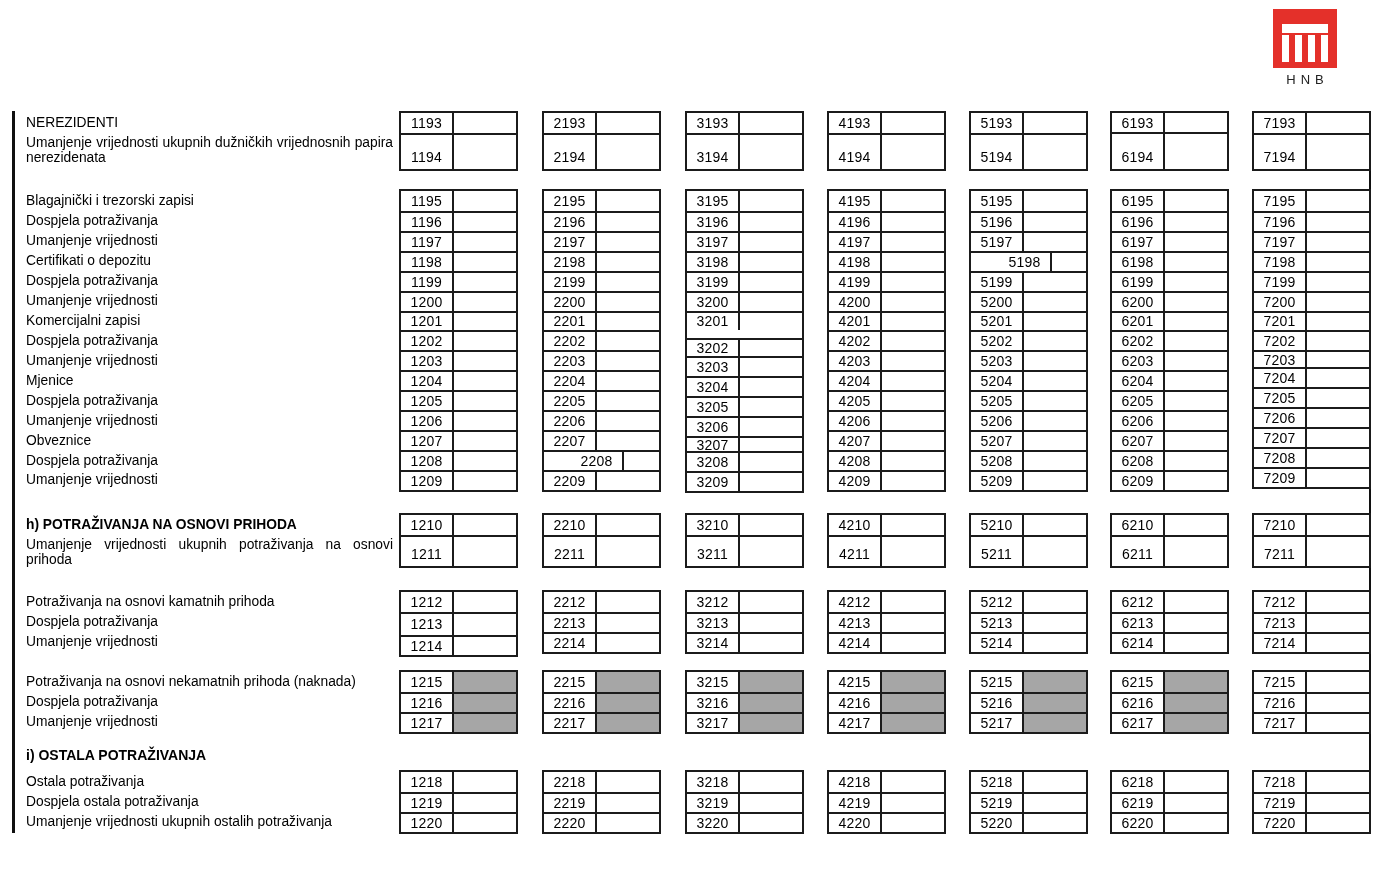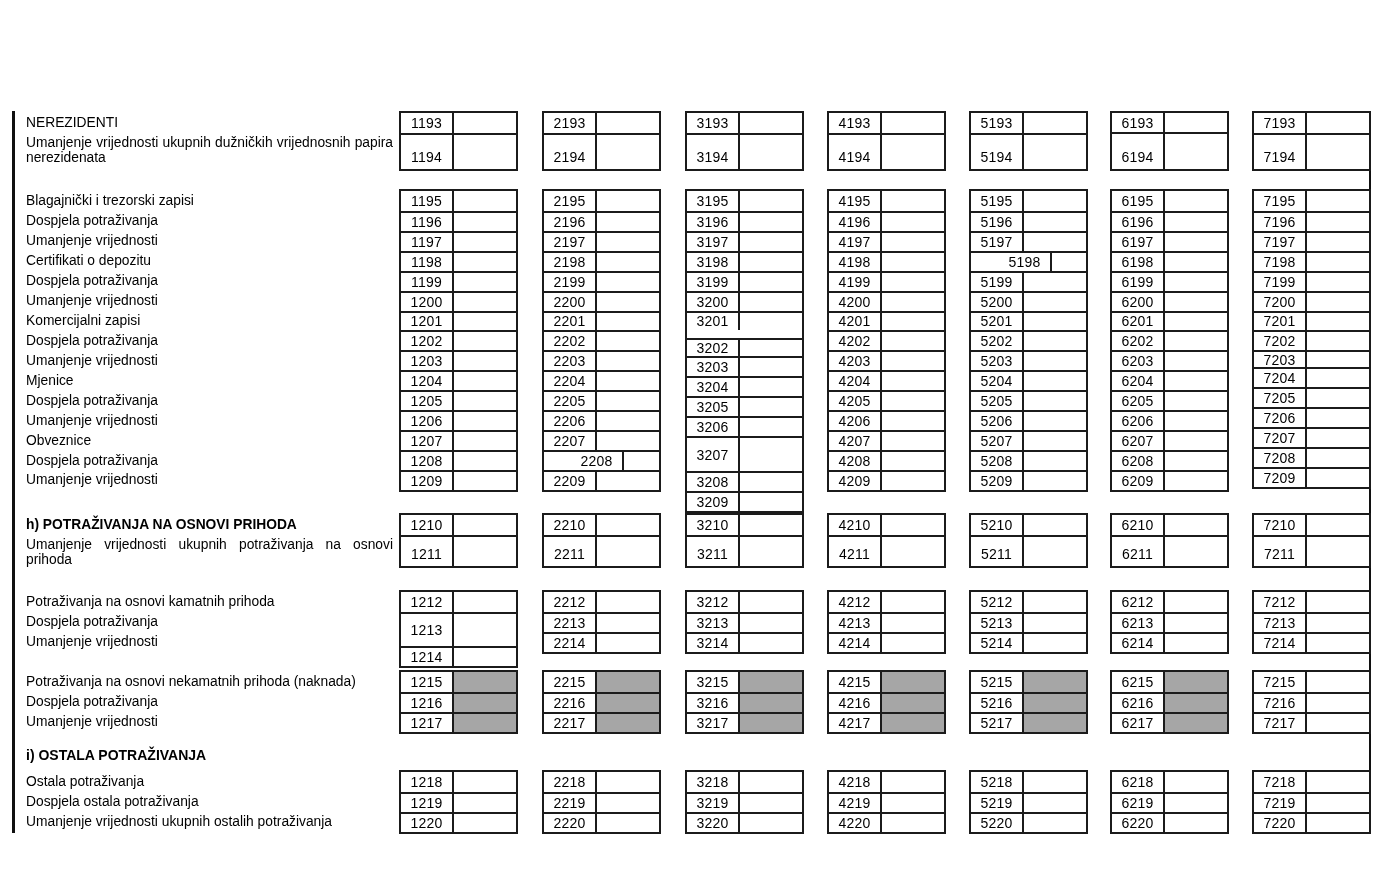--- a/index.html
+++ b/index.html
@@ -38,20 +38,32 @@
              font-size:14px;letter-spacing:0.2px;}
   .box-row.tall .code-cell{align-items:flex-end;padding-bottom:4px;}
   .value-cell{flex:1;background:#fff;}
   .value-cell.gray{background:var(--gray);}
 </style>
 </head>
 <body>
 
 <div class="page">
 
+  <div class="logo">
+    <div class="logo-square">
+      <div class="logo-roof"></div>
+      <div class="logo-cols">
+        <div class="logo-col"></div>
+        <div class="logo-col"></div>
+        <div class="logo-col"></div>
+        <div class="logo-col"></div>
+      </div>
+    </div>
+    <div class="logo-text">HNB</div>
+  </div>
 
   <div class="left-rule"></div>
   <div class="col7-rule"></div>
 
   <div class="section-heading" style="top:747px;">i) OSTALA POTRAŽIVANJA</div>
 
   <div id="labels">
       <div class="row-label" style="top: 113px; height: 19.5px;">NEREZIDENTI</div>
       <div class="row-label tall" style="top: 134.5px;">Umanjenje vrijednosti ukupnih dužničkih vrijednosnih papira nerezidenata</div>
       <div class="row-label" style="top: 191px; height: 19.93px;">Blagajnički i trezorski zapisi</div>
@@ -318,21 +330,21 @@
           <div class="value-cell"></div>
         </div>
         <div class="box-row" style="height: 19.93px;">
           <div class="code-cell">3205</div>
           <div class="value-cell"></div>
         </div>
         <div class="box-row" style="height: 19.93px;">
           <div class="code-cell">3206</div>
           <div class="value-cell"></div>
         </div>
-        <div class="box-row" style="height: 35px; justify-content: space-between;">
+        <div class="box-row" style="height: 15px; justify-content: space-between;">
           <div class="code-cell">3207</div>
           <div class="value-cell"></div>
         </div>
         <div class="box-row" style="height: 19.93px;">
           <div class="code-cell">3208</div>
           <div class="value-cell"></div>
         </div>
         <div class="box-row" style="height: 19.93px;">
           <div class="code-cell">3209</div>
           <div class="value-cell"></div>
@@ -654,21 +666,21 @@
         <div class="box-row tall" style="height: 31.5px;">
           <div class="code-cell">7211</div>
           <div class="value-cell"></div>
         </div>
       </div>
       <div class="block" style="left: 399px; top: 590px;">
         <div class="box-row" style="height: 19.9px;">
           <div class="code-cell">1212</div>
           <div class="value-cell"></div>
         </div>
-        <div class="box-row" style="height: 34px;">
+        <div class="box-row" style="height: 23px;">
           <div class="code-cell">1213</div>
           <div class="value-cell"></div>
         </div>
         <div class="box-row" style="height: 19.9px;">
           <div class="code-cell">1214</div>
           <div class="value-cell"></div>
         </div>
       </div>
       <div class="block" style="left: 542px; top: 590px;">
         <div class="box-row" style="height: 19.9px;">

